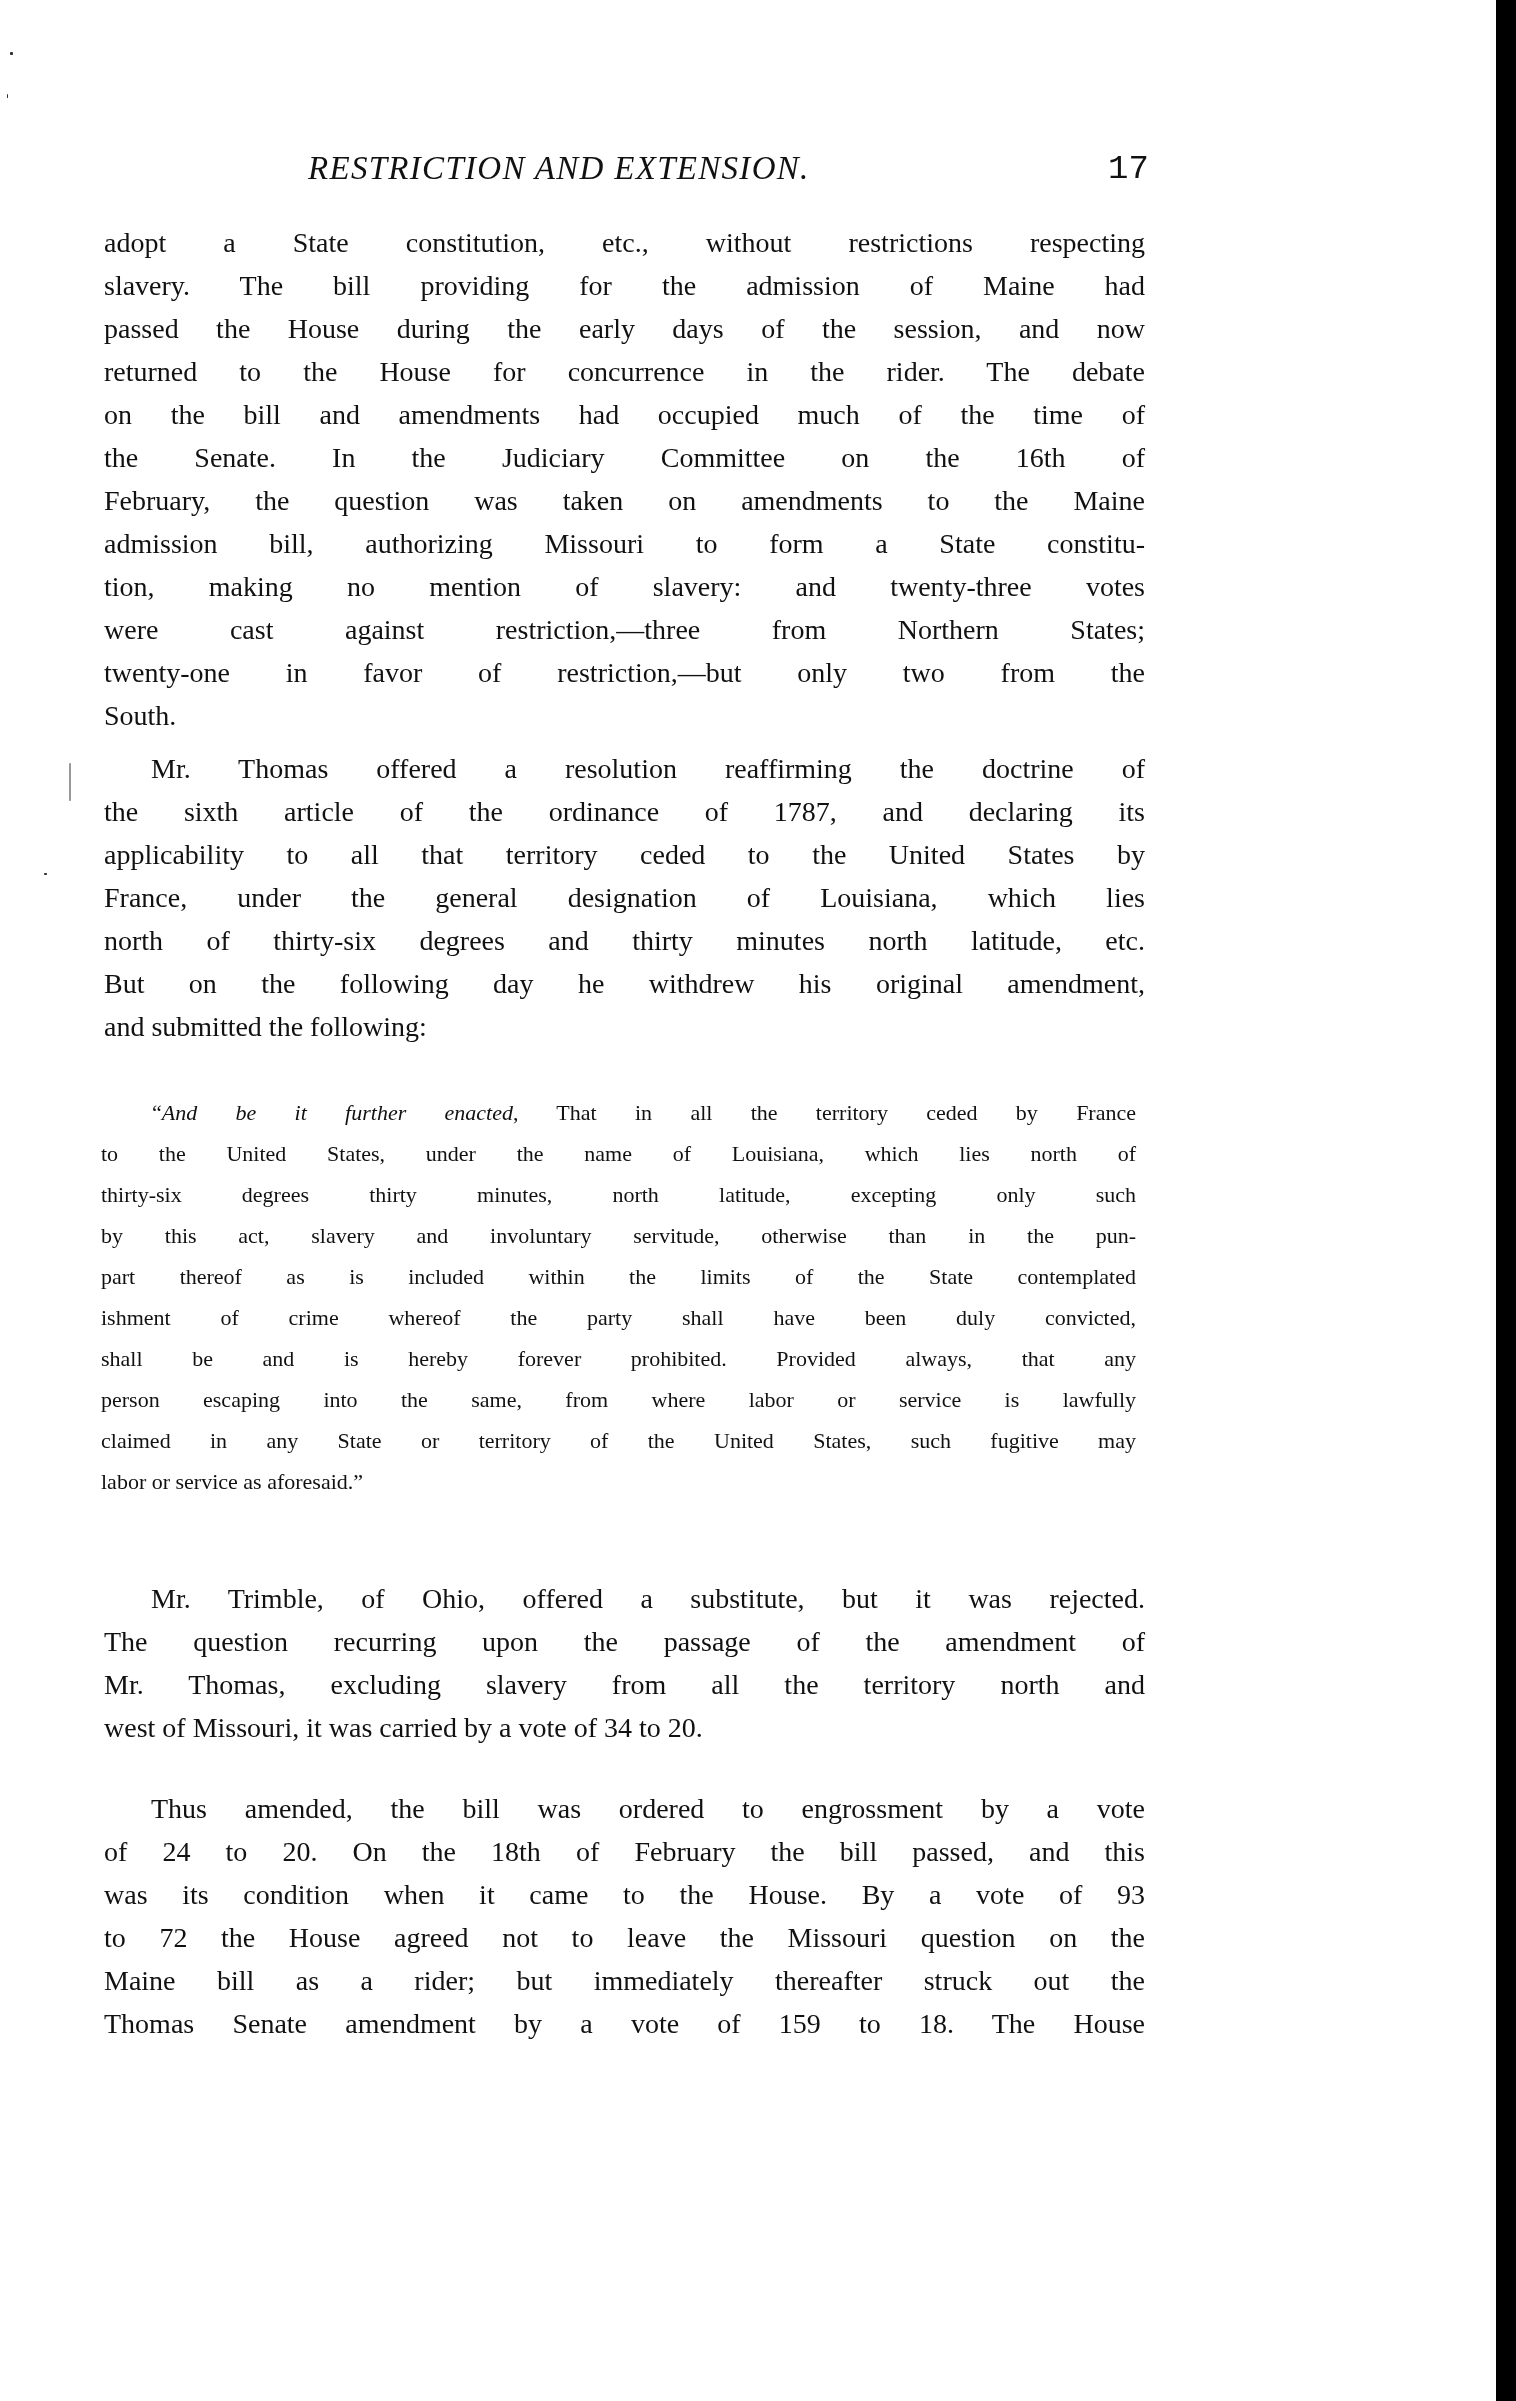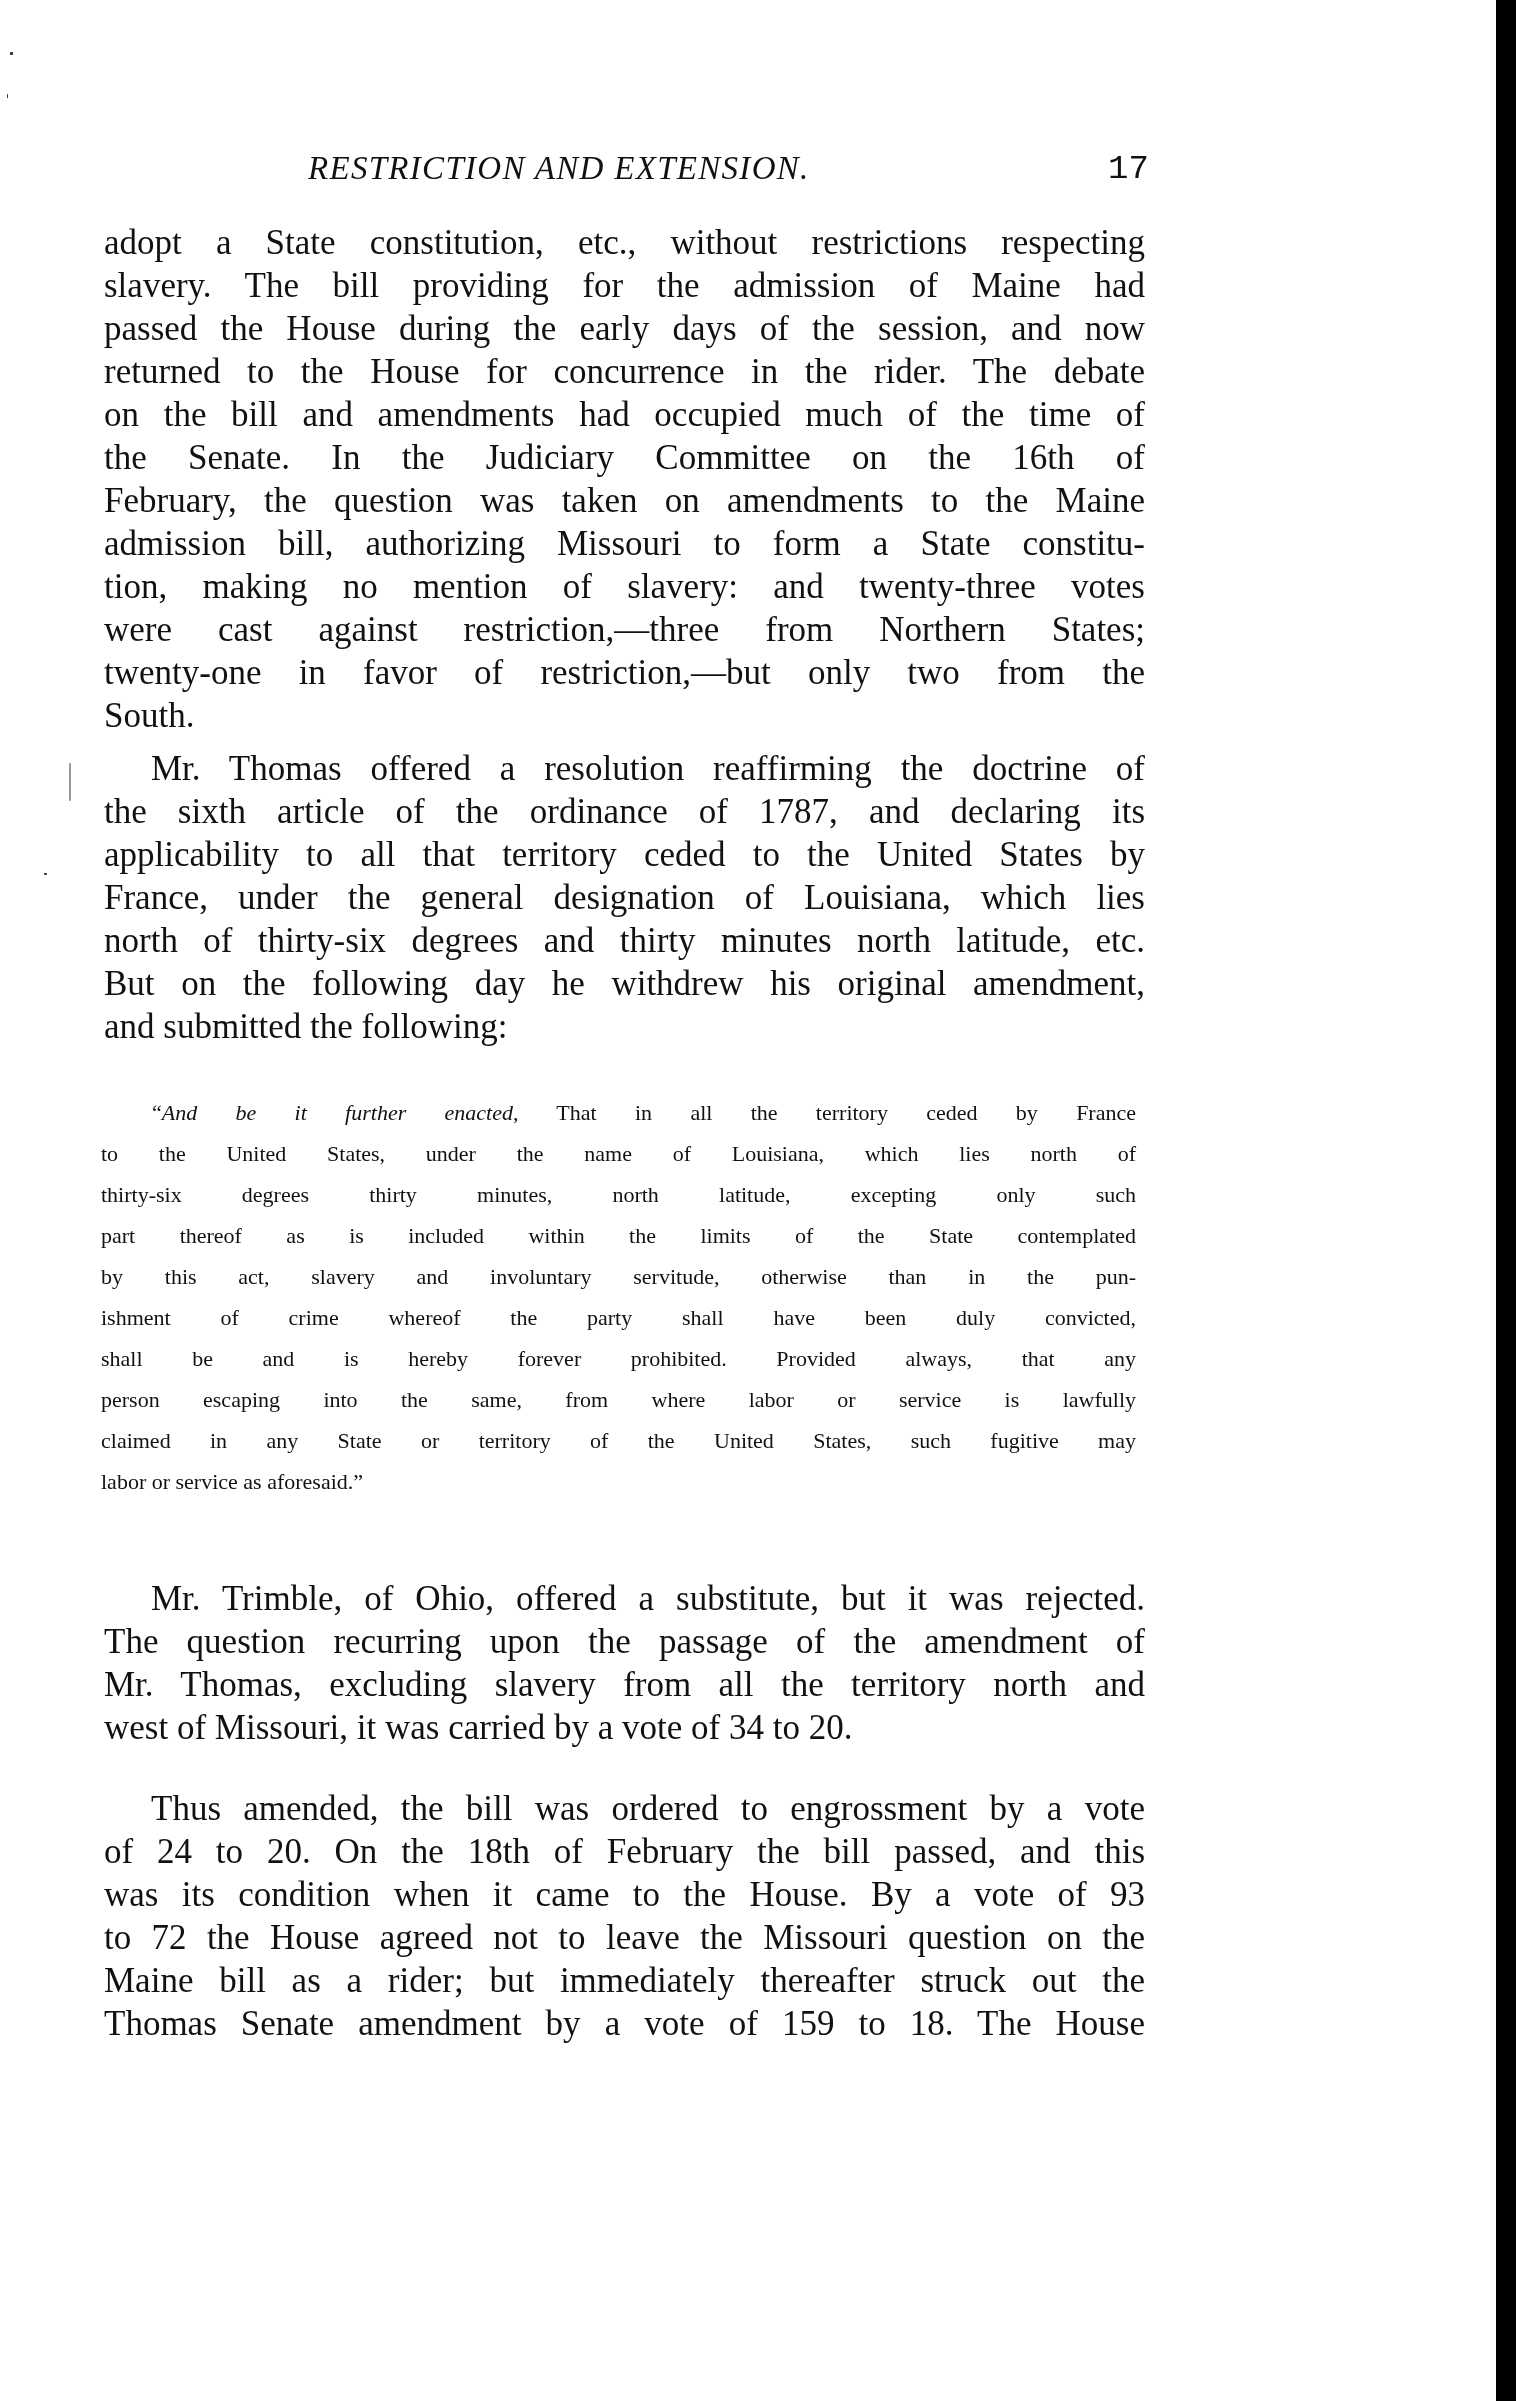--- a/index.html
+++ b/index.html
@@ -66,21 +66,21 @@
       text-align-last: justify;
       overflow: visible;
     }
     .line.last {
       text-align-last: left;
     }
     .body-text {
       left: 104px;
       width: 1041px;
       font-family: "Liberation Serif", "DejaVu Serif", serif;
-      font-size: 35px;
+      font-size: 28px;
       line-height: 43px;
     }
     .indent {
       text-indent: 47px;
     }
     .quote-text {
       left: 101px;
       width: 1035px;
       font-family: "Liberation Serif", "DejaVu Serif", serif;
       font-size: 22px;
@@ -137,22 +137,22 @@
     <span class="line">France, under the general designation of Louisiana, which lies</span>
     <span class="line">north of thirty-six degrees and thirty minutes north latitude, etc.</span>
     <span class="line">But on the following day he withdrew his original amendment,</span>
     <span class="line last">and submitted the following:</span>
   </div>
 
   <div id="quote" class="block quote-text">
     <span class="line indent"><span>“</span><span class="italic">And be it further enacted</span><span>, That in all the territory ceded by France</span></span>
     <span class="line">to the United States, under the name of Louisiana, which lies north of</span>
     <span class="line">thirty-six degrees thirty minutes, north latitude, excepting only such</span>
+    <span class="line">by this act, slavery and involuntary servitude, otherwise than in the pun-</span>
     <span class="line">part thereof as is included within the limits of the State contemplated</span>
-    <span class="line">by this act, slavery and involuntary servitude, otherwise than in the pun-</span>
     <span class="line">ishment of crime whereof the party shall have been duly convicted,</span>
     <span class="line">shall be and is hereby forever prohibited.  Provided always, that any</span>
     <span class="line">person escaping into the same, from where labor or service is lawfully</span>
     <span class="line">claimed in any State or territory of the United States, such fugitive may</span>
     <span class="line last">labor or service as aforesaid.”</span>
   </div>
 
   <div id="p3" class="block body-text">
     <span class="line indent">Mr. Trimble, of Ohio, offered a substitute, but it was rejected.</span>
     <span class="line">The question recurring upon the passage of the amendment of</span>

